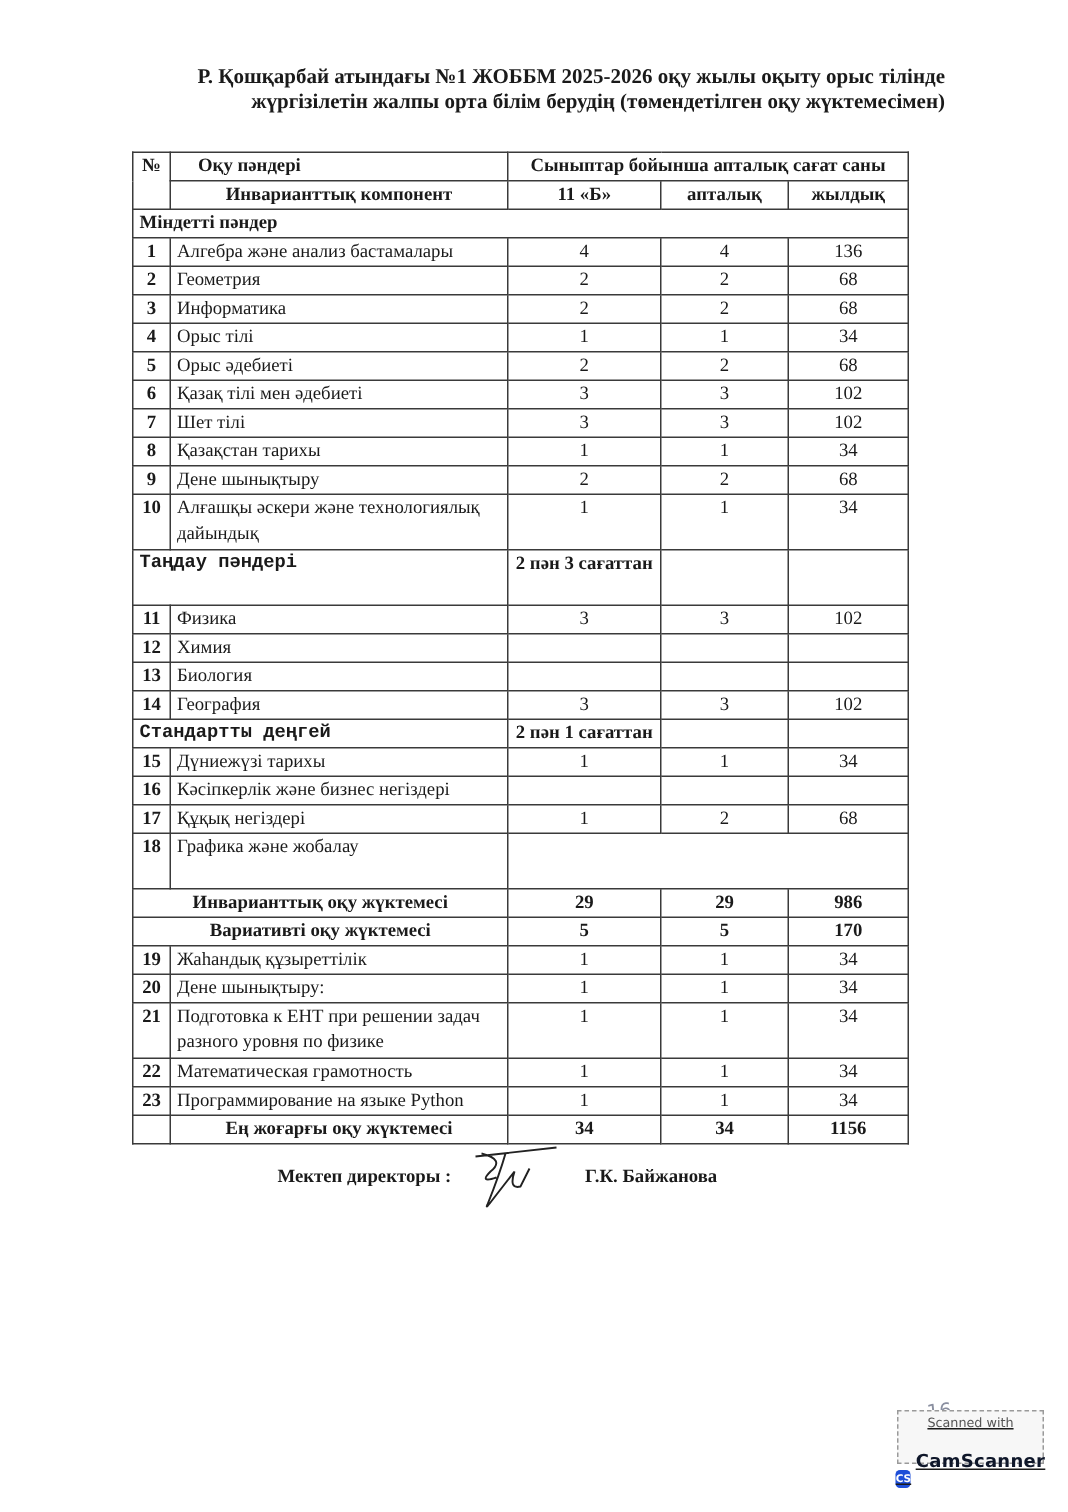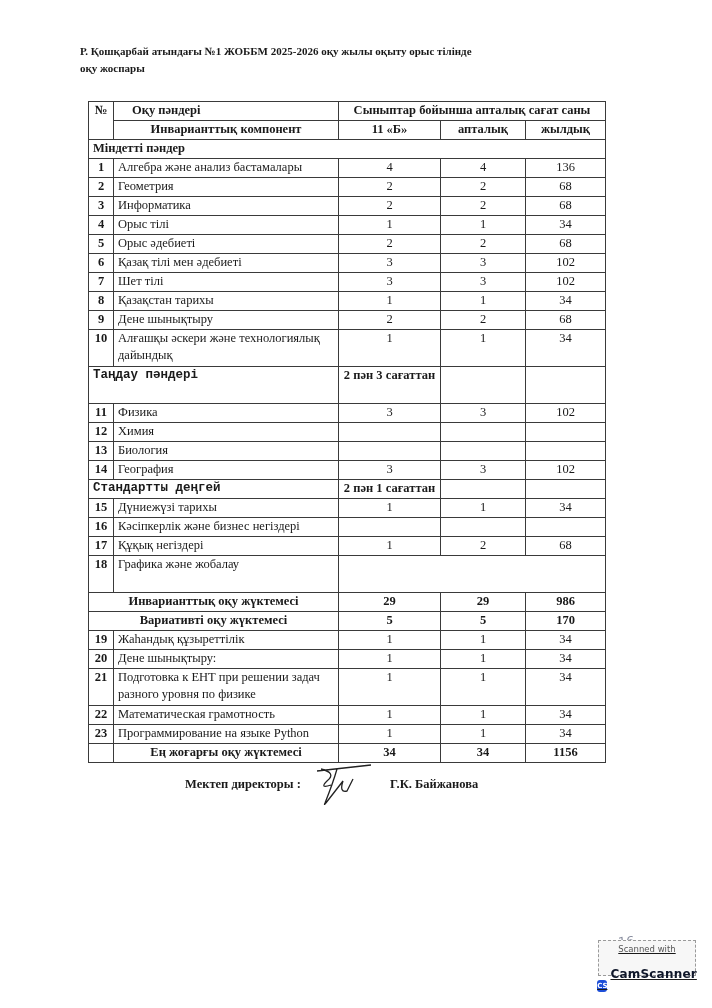--- a/index.html
+++ b/index.html
@@ -1,22 +1,22 @@
 <!DOCTYPE html>
 <html><head>
 <meta charset="utf-8">
 <style>
   html, body { margin: 0; padding: 0; }
   body {
     width: 712px; height: 1008px; background: #ffffff; position: relative; overflow: hidden;
     font-family: "Liberation Serif", serif; color: #1a1a1a;
   }
   .title {
-    position: absolute; left: 80px; top: 43px; width: 550px; text-align: left;
-    font-weight: bold; font-size: 11px; line-height: 17px;
+    position: absolute; left: 80px; top: 43px; width: 550px; text-align: right;
+    font-weight: bold; font-size: 14px; line-height: 17px;
   }
   .title div { white-space: nowrap; }
   table.plan {
     position: absolute; left: 88px; top: 101px; border-collapse: collapse;
     font-size: 12.5px; table-layout: fixed;
   }
   table.plan td {
     border: 1px solid #3a3a3a; padding: 0 4px; height: 18px; line-height: 17px;
     vertical-align: top; overflow: hidden;
   }
@@ -49,21 +49,21 @@
     width: 14px; height: 12px; background: #1d4ed8; color: #fff; border-radius: 3px;
     font-size: 7px; font-weight: bold; line-height: 12px; text-align: center; margin-right: 3px; margin-top: 24px;
   }
   .cs-name { font-size: 12px; color: #0f172a; font-weight: bold; letter-spacing: 0.2px; }
 </style>
 </head>
 <body>
 
 <div class="title">
   <div>Р. Қошқарбай атындағы №1 ЖОББМ 2025-2026 оқу жылы оқыту  орыс  тілінде</div>
-  <div>оқу жоспары</div>
+  <div>жүргізілетін жалпы орта  білім берудің  (төмендетілген оқу жүктемесімен)</div>
 </div>
 
 <table class="plan">
   <colgroup>
     <col style="width:25px">
       <col style="width:225px">
       <col style="width:102px">
       <col style="width:85px">
       <col style="width:80px">
   </colgroup>

